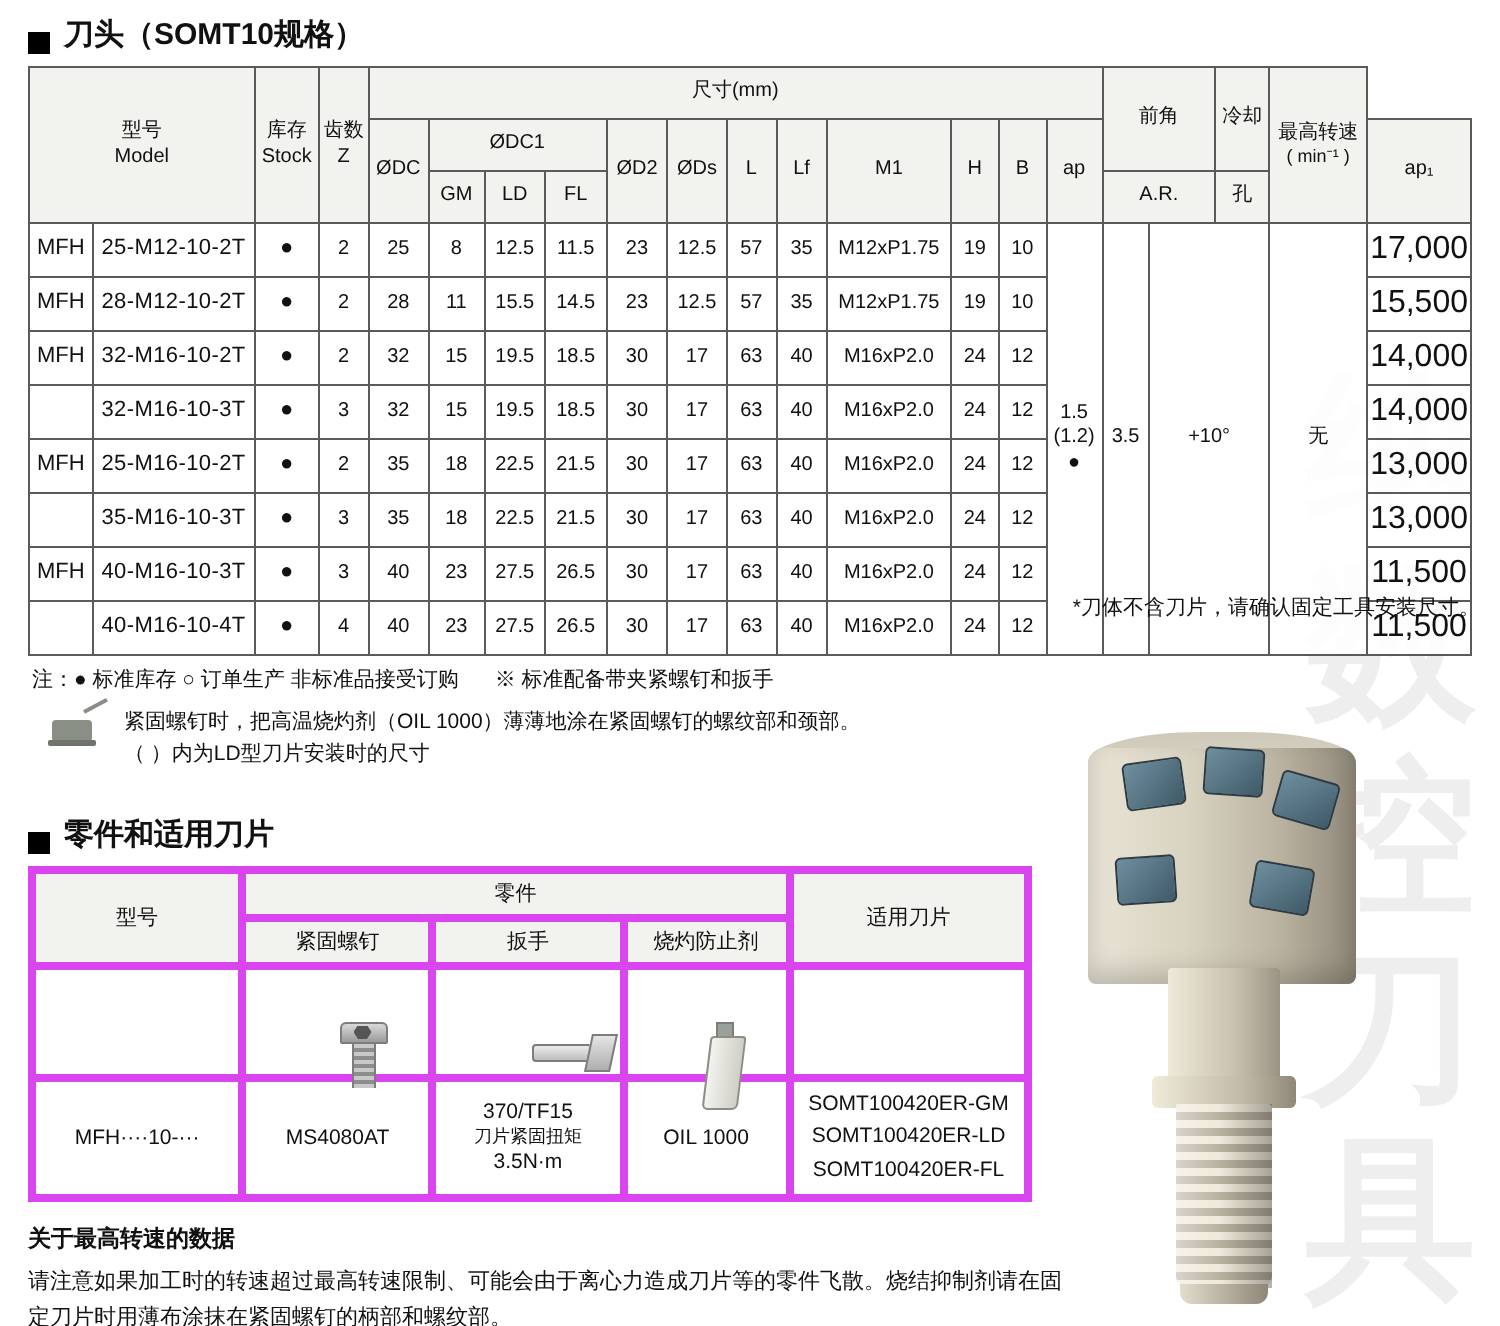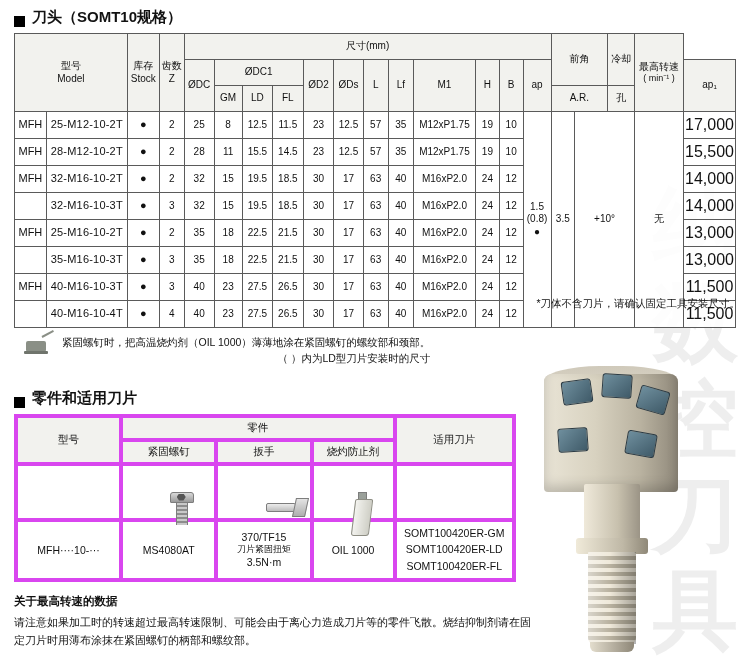--- a/index.html
+++ b/index.html
@@ -96,21 +96,21 @@
   .oil-icon .spout {
     position: absolute; left: 20px; top: 0px;
     width: 13px; height: 2px; background: #8a8f86;
     transform: rotate(-28deg); transform-origin: left center;
   }
   .oil-icon .base {
     position: absolute; left: 2px; top: 15px;
     width: 24px; height: 3px; background: #6f746c; border-radius: 1px;
   }
   .oil-text { }
-  .oil-text div { white-space: nowrap; text-align: right; }
+  .oil-text div { white-space: nowrap; }
 
   
   .parts-wrap { position: relative; z-index: 2; margin-left: 14px; width: 502px; }
   table.parts {
     border-collapse: collapse;
     width: 502px;
     font-size: 10.5px;
     background: rgba(255,255,255,0.9);
   }
   table.parts th, table.parts td {
@@ -342,21 +342,21 @@
         <td>8</td>
         <td>12.5</td>
         <td>11.5</td>
         <td>23</td>
         <td>12.5</td>
         <td>57</td>
         <td>35</td>
         <td>M12xP1.75</td>
         <td>19</td>
         <td>10</td>
-        <td rowspan="8">1.5 (0.8) ●</td>
+        <td rowspan="8">1.5 (1.2) ●</td>
         <td rowspan="8">3.5</td>
         <td colspan="2" rowspan="8">+10°</td>
         <td rowspan="8">无</td>
         <td class="rpm">17,000</td>
       </tr>
 
       <tr class="row-h">
         <td class="lbl-mfh">MFH</td>
         <td class="model-cell">28-M12-10-2T</td>
         <td class="dot">●</td>
@@ -485,20 +485,24 @@
         <td>40</td>
         <td>M16xP2.0</td>
         <td>24</td>
         <td>12</td>
         <td class="rpm">11,500</td>
       </tr>
     </tbody>
   </table>
   </div>
 
+  <div class="notes">
+    <span>注：● 标准库存  ○ 订单生产   非标准品接受订购</span>
+    <span>※ 标准配备带夹紧螺钉和扳手</span>
+  </div>
   <div class="note-right">*刀体不含刀片，请确认固定工具安装尺寸。</div>
 
   <div class="oil-note">
     <span class="oil-icon">
       <span class="can"></span>
         <span class="spout"></span>
         <span class="base"></span>
     </span>
     <span class="oil-text">
       <div>紧固螺钉时，把高温烧灼剂（OIL 1000）薄薄地涂在紧固螺钉的螺纹部和颈部。</div>

